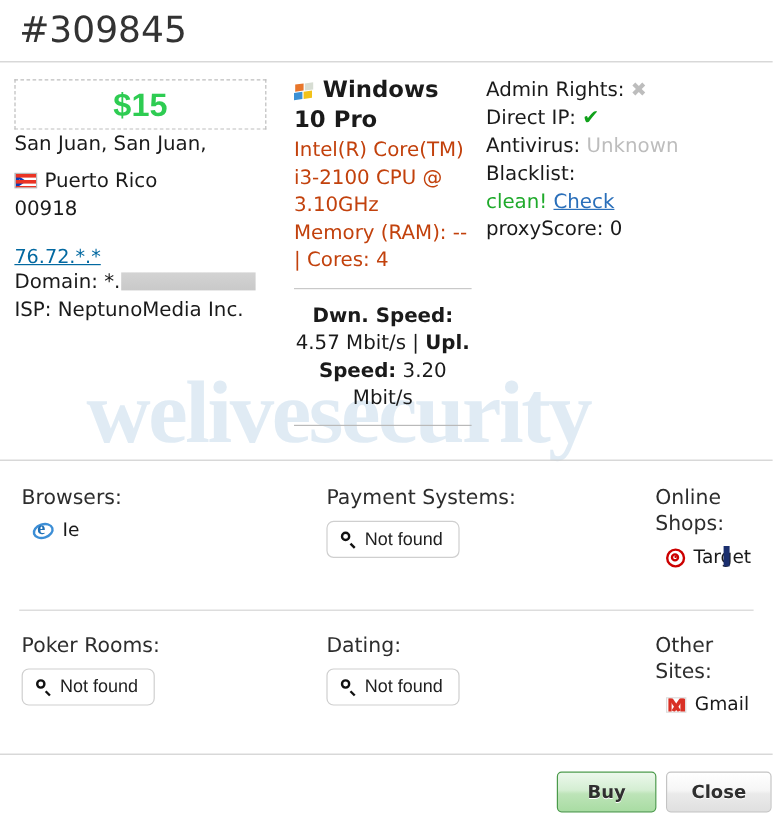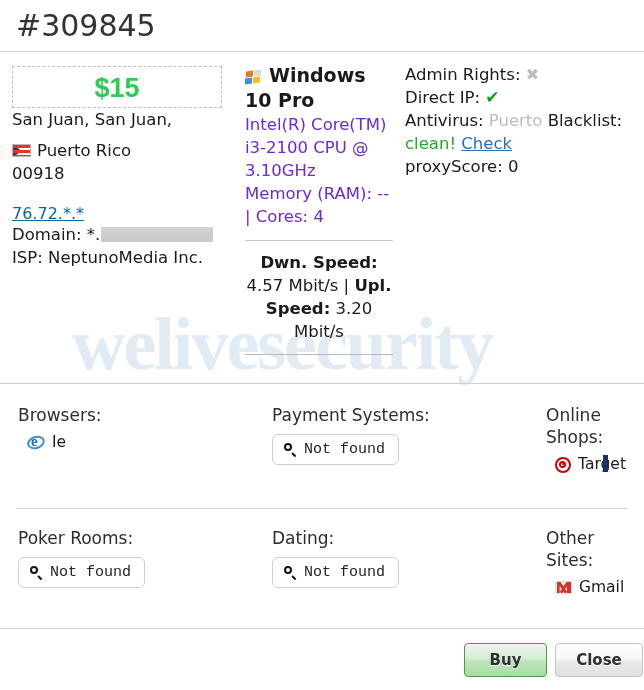--- a/index.html
+++ b/index.html
@@ -166,21 +166,21 @@
   }
   #win-logo .q1 { left:1px; top:1.5px; background:#e8762b; transform: skewY(-8deg); }
   #win-logo .q2 { left:9px; top:0.5px; background:#d7ddd3; transform: skewY(-8deg); }
   #win-logo .q3 { left:0px; top:8.5px; background:#3b90d5; transform: skewY(-8deg); }
   #win-logo .q4 { left:8px; top:7.5px; background:#f2c21a; transform: skewY(-8deg); }
 
   .spec-line {
     font-size: 16.5px;
     line-height: 23px;
     font-family: "DejaVu Sans", sans-serif;
-    color: #6d28d9;
+    color: #c2410c;
   }
   #mid-divider-1 {
     margin: 12px 0 0 0;
     border-top: 1px solid #c9c9c9;
   }
   #speed-block {
     margin-top: 10px;
     text-align: center;
     font-size: 16.5px;
     line-height: 23px;
@@ -243,21 +243,21 @@
   }
   .notfound-btn {
     display:inline-flex; align-items:center; gap:7px;
     margin-top: 8px;
     padding: 6px 13px 6px 11px;
     border: 1px solid #cfcfcf;
     border-radius: 6px;
     background:#ffffff;
     font-size: 15px;
     color:#1f1f1f;
-    font-family: Liberation Mono, monospace;
+    font-family: Liberation Sans, sans-serif;
     cursor: pointer;
     box-sizing: border-box;
   }
   .mag-icon {
     display:inline-block; width:13px; height:13px; position:relative;
     flex:0 0 auto;
   }
   .mag-icon::before {
     content:""; position:absolute; left:0; top:0;
     width:8px;height:8px;border:2px solid #111; border-radius:50%;
@@ -430,21 +430,21 @@
       <div class="sec-line">
         <span>Admin Rights:</span>
         <span class="x-mark">✖</span>
       </div>
       <div class="sec-line">
         <span>Direct IP:</span>
         <span class="check-mark">✔</span>
       </div>
       <div class="sec-line">
         <span>Antivirus:</span>
-        <span class="muted">Puerto</span>
+        <span class="muted">Unknown</span>
         <span>Blacklist:</span>
       </div>
       <div class="sec-line">
         <span class="clean">clean!</span>
         <a href="#" id="check-link">Check</a>
       </div>
       <div class="sec-line">proxyScore: 0</div>
     </div>
   </div>
 </div>

